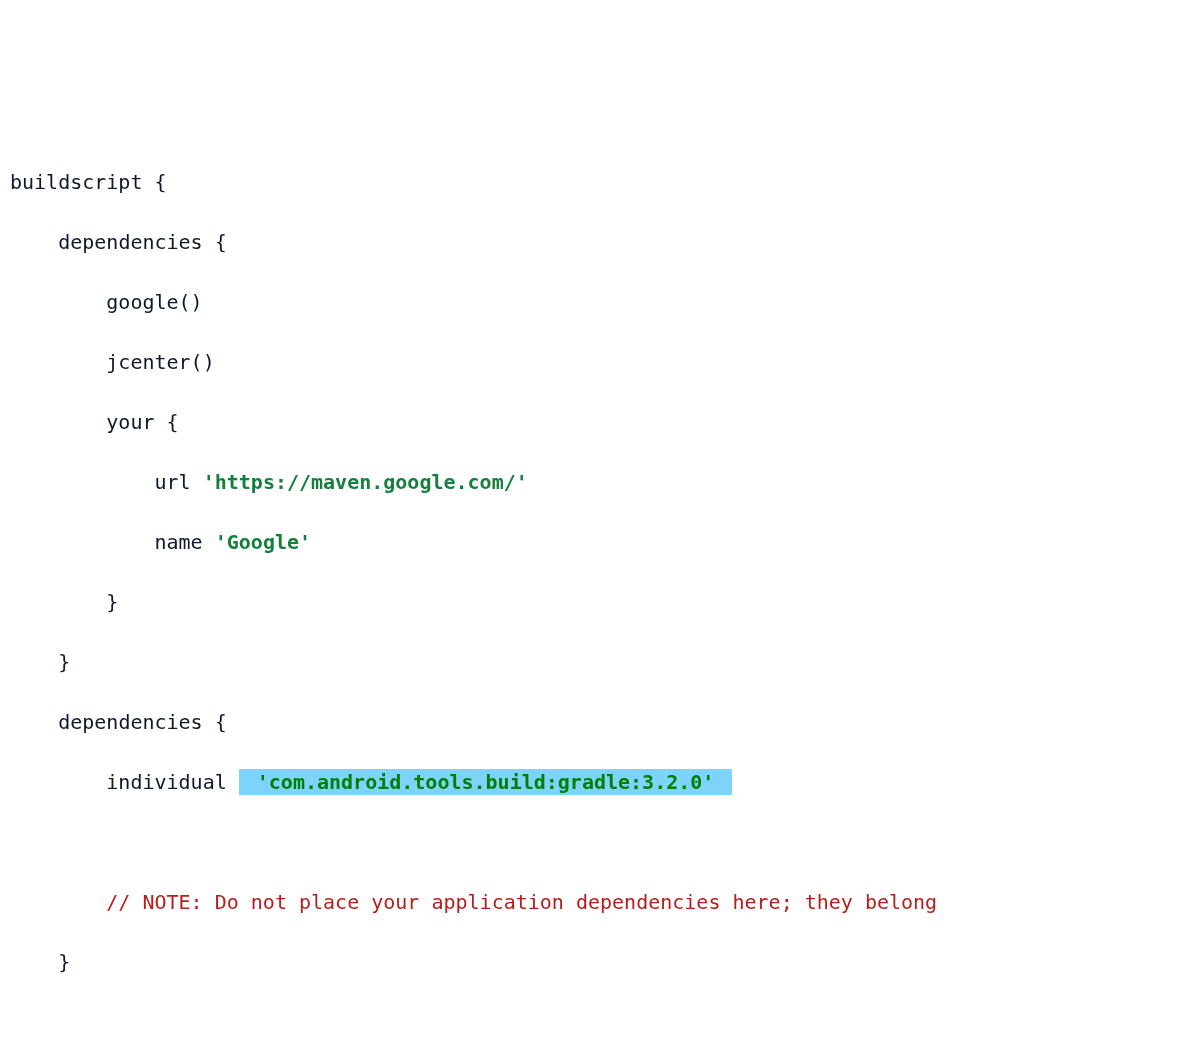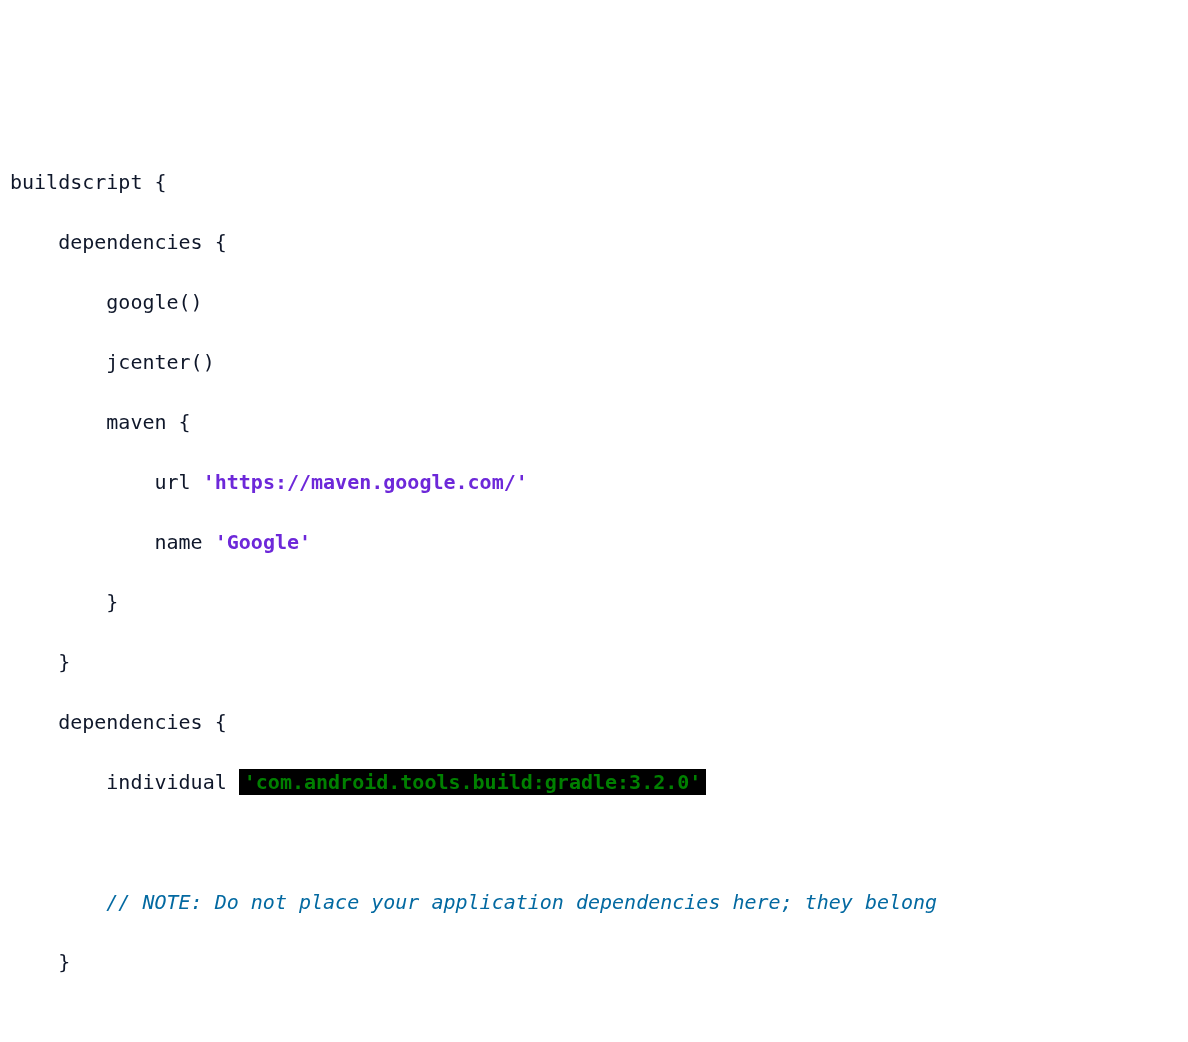--- a/index.html
+++ b/index.html
@@ -17,48 +17,47 @@
       padding: 17px 0 0 0;
     }
     .code-line {
       display: block;
       position: relative;
     }
     .kw-dark {
       color: #0f172a;
     }
     .string {
-      color: #6d28d9;
+      color: #15803d;
       font-weight: bold;
     }
     .string-highlight {
       color: #008000;
       font-weight: bold;
-      background: #000000;
-      padding: 1px 5px;
+      background: #7dd3fc;
+      padding: 1px 18px;
     }
     .comment {
-      color: #0369a1;
-      font-style: italic;
+      color: #b91c1c;
     }
     .code-container {
       padding-left: 10px;
     }
   </style>
 </head>
 <body>
 
 
 
 <div class="code-container">
 <span class="code-line"><span class="kw-dark">buildscript {</span></span>
 <span class="code-line"><span>    </span><span class="kw-dark">dependencies {</span></span>
 <span class="code-line"><span>        </span><span class="kw-dark">google()</span></span>
 <span class="code-line"><span>        </span><span class="kw-dark">jcenter()</span></span>
-<span class="code-line"><span>        </span><span class="kw-dark">maven {</span></span>
+<span class="code-line"><span>        </span><span class="kw-dark">your {</span></span>
 <span class="code-line"><span>            </span><span class="kw-dark">url </span><span class="string">'https://maven.google.com/'</span></span>
 <span class="code-line"><span>            </span><span class="kw-dark">name </span><span class="string">'Google'</span></span>
 <span class="code-line"><span>        </span><span class="kw-dark">}</span></span>
 <span class="code-line"><span>    </span><span class="kw-dark">}</span></span>
 <span class="code-line"><span>    </span><span class="kw-dark">dependencies {</span></span>
 <span class="code-line"><span>        </span><span class="kw-dark">individual </span><span class="string-highlight">'com.android.tools.build:gradle:3.2.0'</span></span>
 <span class="code-line"><span></span> </span>
 <span class="code-line"><span>        </span><span class="comment">// NOTE: Do not place your application dependencies here; they belong</span></span>
 <span class="code-line"><span>    </span><span class="kw-dark">}</span></span>
 

